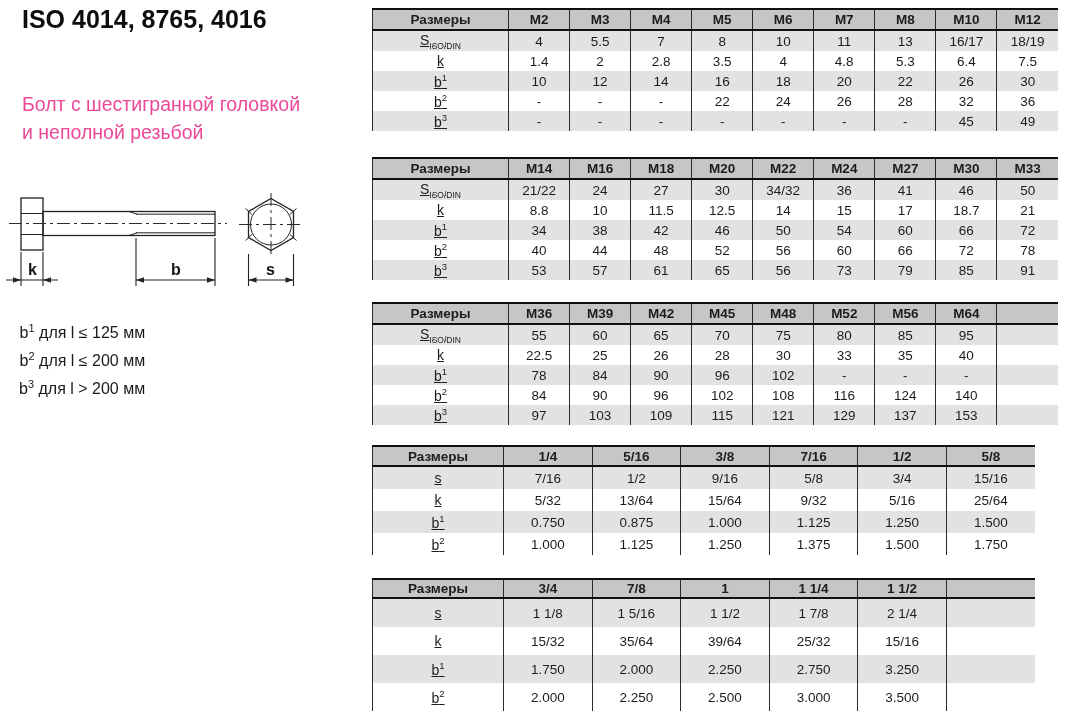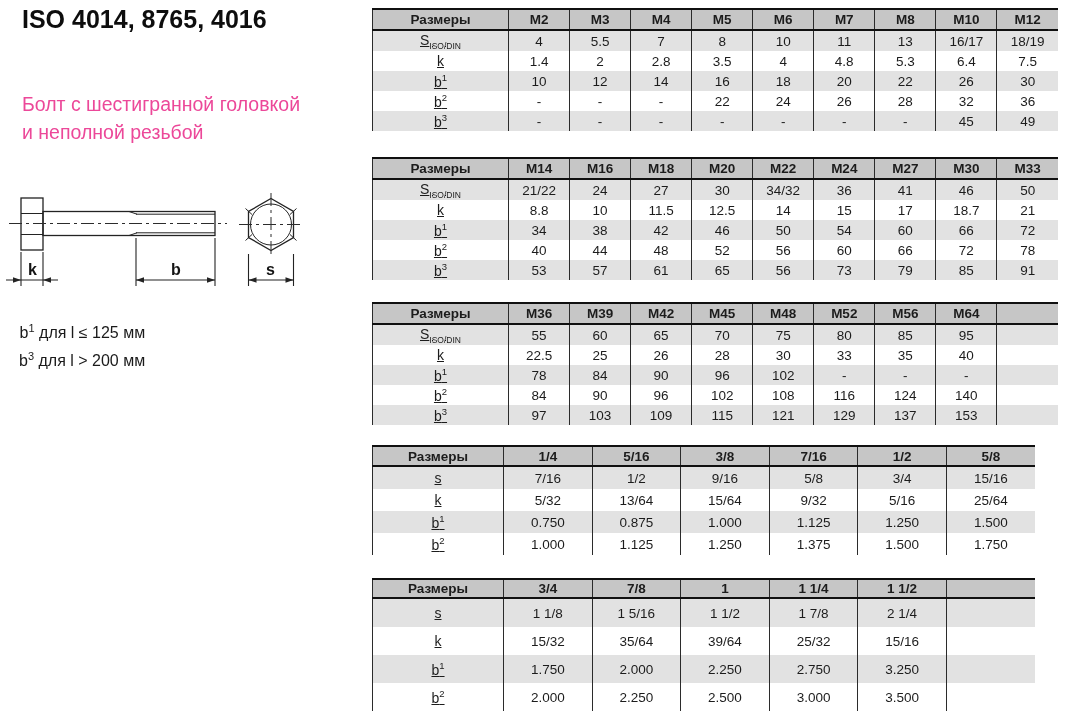--- a/index.html
+++ b/index.html
@@ -130,20 +130,21 @@
       <line class="dimline" x1="245.5" y1="94" x2="290.5" y2="94"></line>
       <polygon class="arrow" points="245.5,94 253.5,91.3 253.5,96.7"></polygon>
       <polygon class="arrow" points="290.5,94 282.5,91.3 282.5,96.7"></polygon>
       <text class="dimlabel" x="263" y="89">s</text>
     </g>
   </svg>
 </div>
 
 <div class="notes">
   <div><span>b</span><sup>1</sup><span> для l ≤ 125 мм</span></div>
+  <div><span>b</span><sup>2</sup><span> для l ≤ 200 мм</span></div>
   <div><span>b</span><sup>3</sup><span> для l &gt; 200 мм</span></div>
 </div>
 
 <table id="t1" class="dim metric">
     <colgroup>
       <col class="label-col">
       <col>
       <col>
       <col>
       <col>

